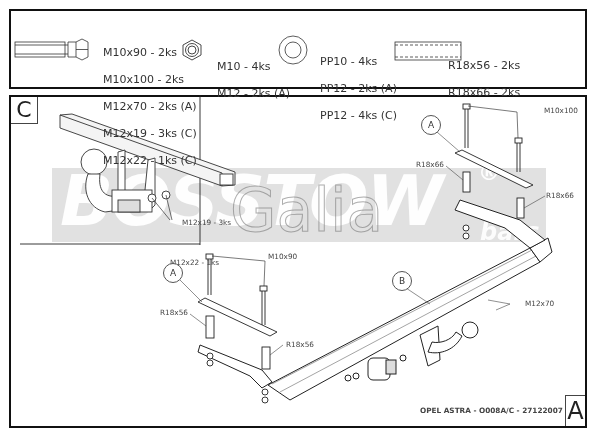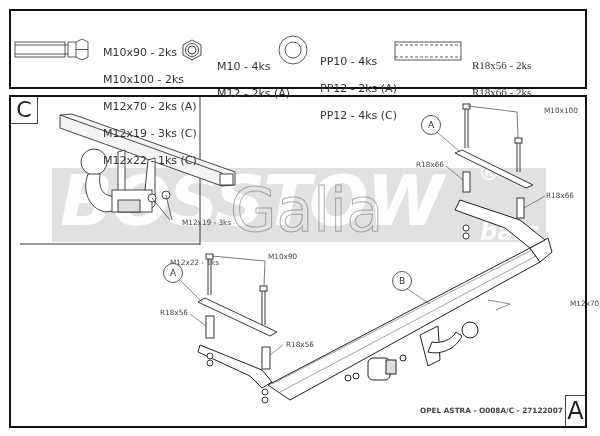--- a/index.html
+++ b/index.html
@@ -163,36 +163,36 @@
 </div>
 <div class="legend-text" style="left:217px;top:44px;">
   <div>M10 - 4ks</div>
   <div>M12 - 2ks (A)</div>
 </div>
 <div class="legend-text" style="left:320px;top:39px;">
   <div>PP10 - 4ks</div>
   <div>PP12 - 2ks (A)</div>
   <div>PP12 - 4ks (C)</div>
 </div>
-<div class="legend-text" style="left:472px;top:43px;font-family:Liberation Serif, serif;">
+<div class="legend-text" style="left:448px;top:43px;">
   <div>R18x56 - 2ks</div>
   <div>R18x66 - 2ks</div>
 </div>
 
 <div class="corner-c">C</div>
 <div class="corner-a">A</div>
 
 <div class="label" style="left:166px;top:219px;margin-left:16px;">M12x19 - 3ks</div>
 <div class="label" style="left:170px;top:228px;margin-top:31px;">M12x22 - 1ks</div>
 
 <div class="label" style="left:544px;top:107px;text-align:center;">M10x100</div>
 <div class="label" style="left:416px;top:161px;">R18x66</div>
 <div class="label" style="left:546px;top:192px;">R18x66</div>
 <div class="label" style="left:268px;top:253px;text-align:center;">M10x90</div>
 <div class="label" style="left:160px;top:309px;">R18x56</div>
 <div class="label" style="left:286px;top:341px;">R18x56</div>
-<div class="label" style="left:534px;top:300px;padding-left:36px;">M12x70</div>
+<div class="label" style="left:489px;top:300px;padding-left:36px;">M12x70</div>
 
 <div class="callout" style="left:421px;top:115px;">A</div>
 <div class="callout" style="left:163px;top:263px;">A</div>
 <div class="callout" style="left:392px;top:271px;">B</div>
 
 <div class="footer">OPEL ASTRA - O008A/C - 27122007</div>
 
 </body></html>

